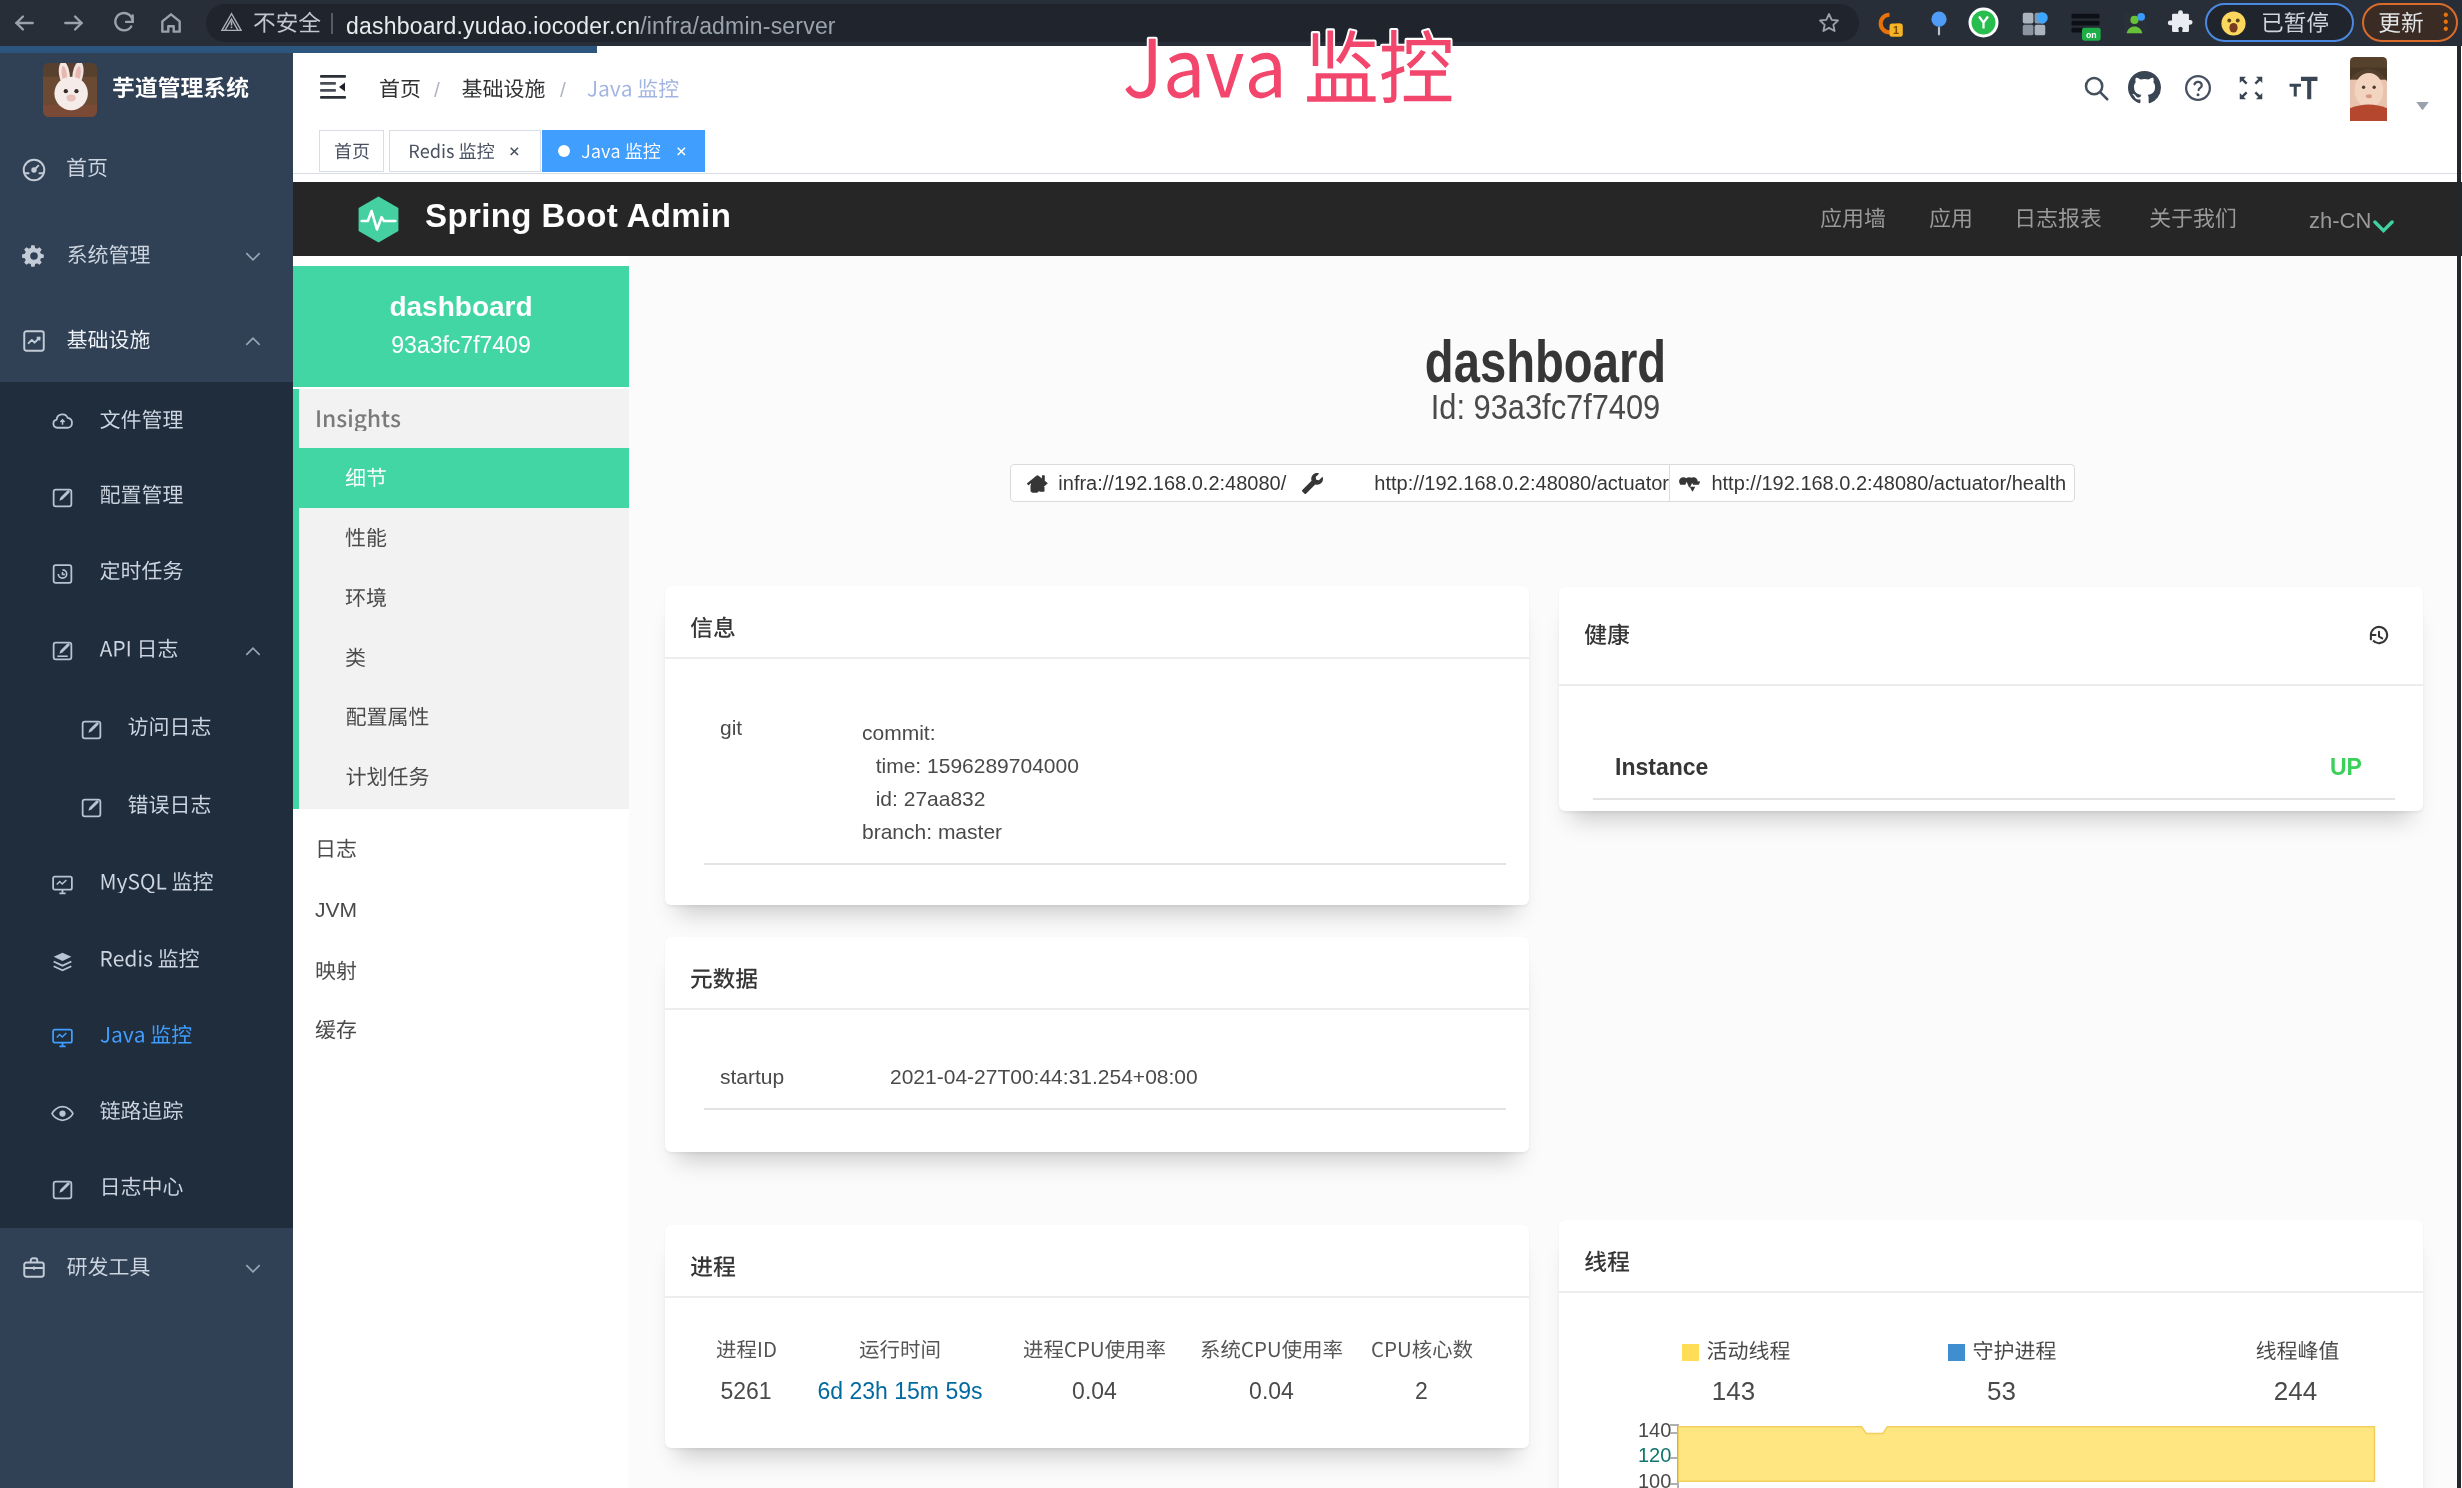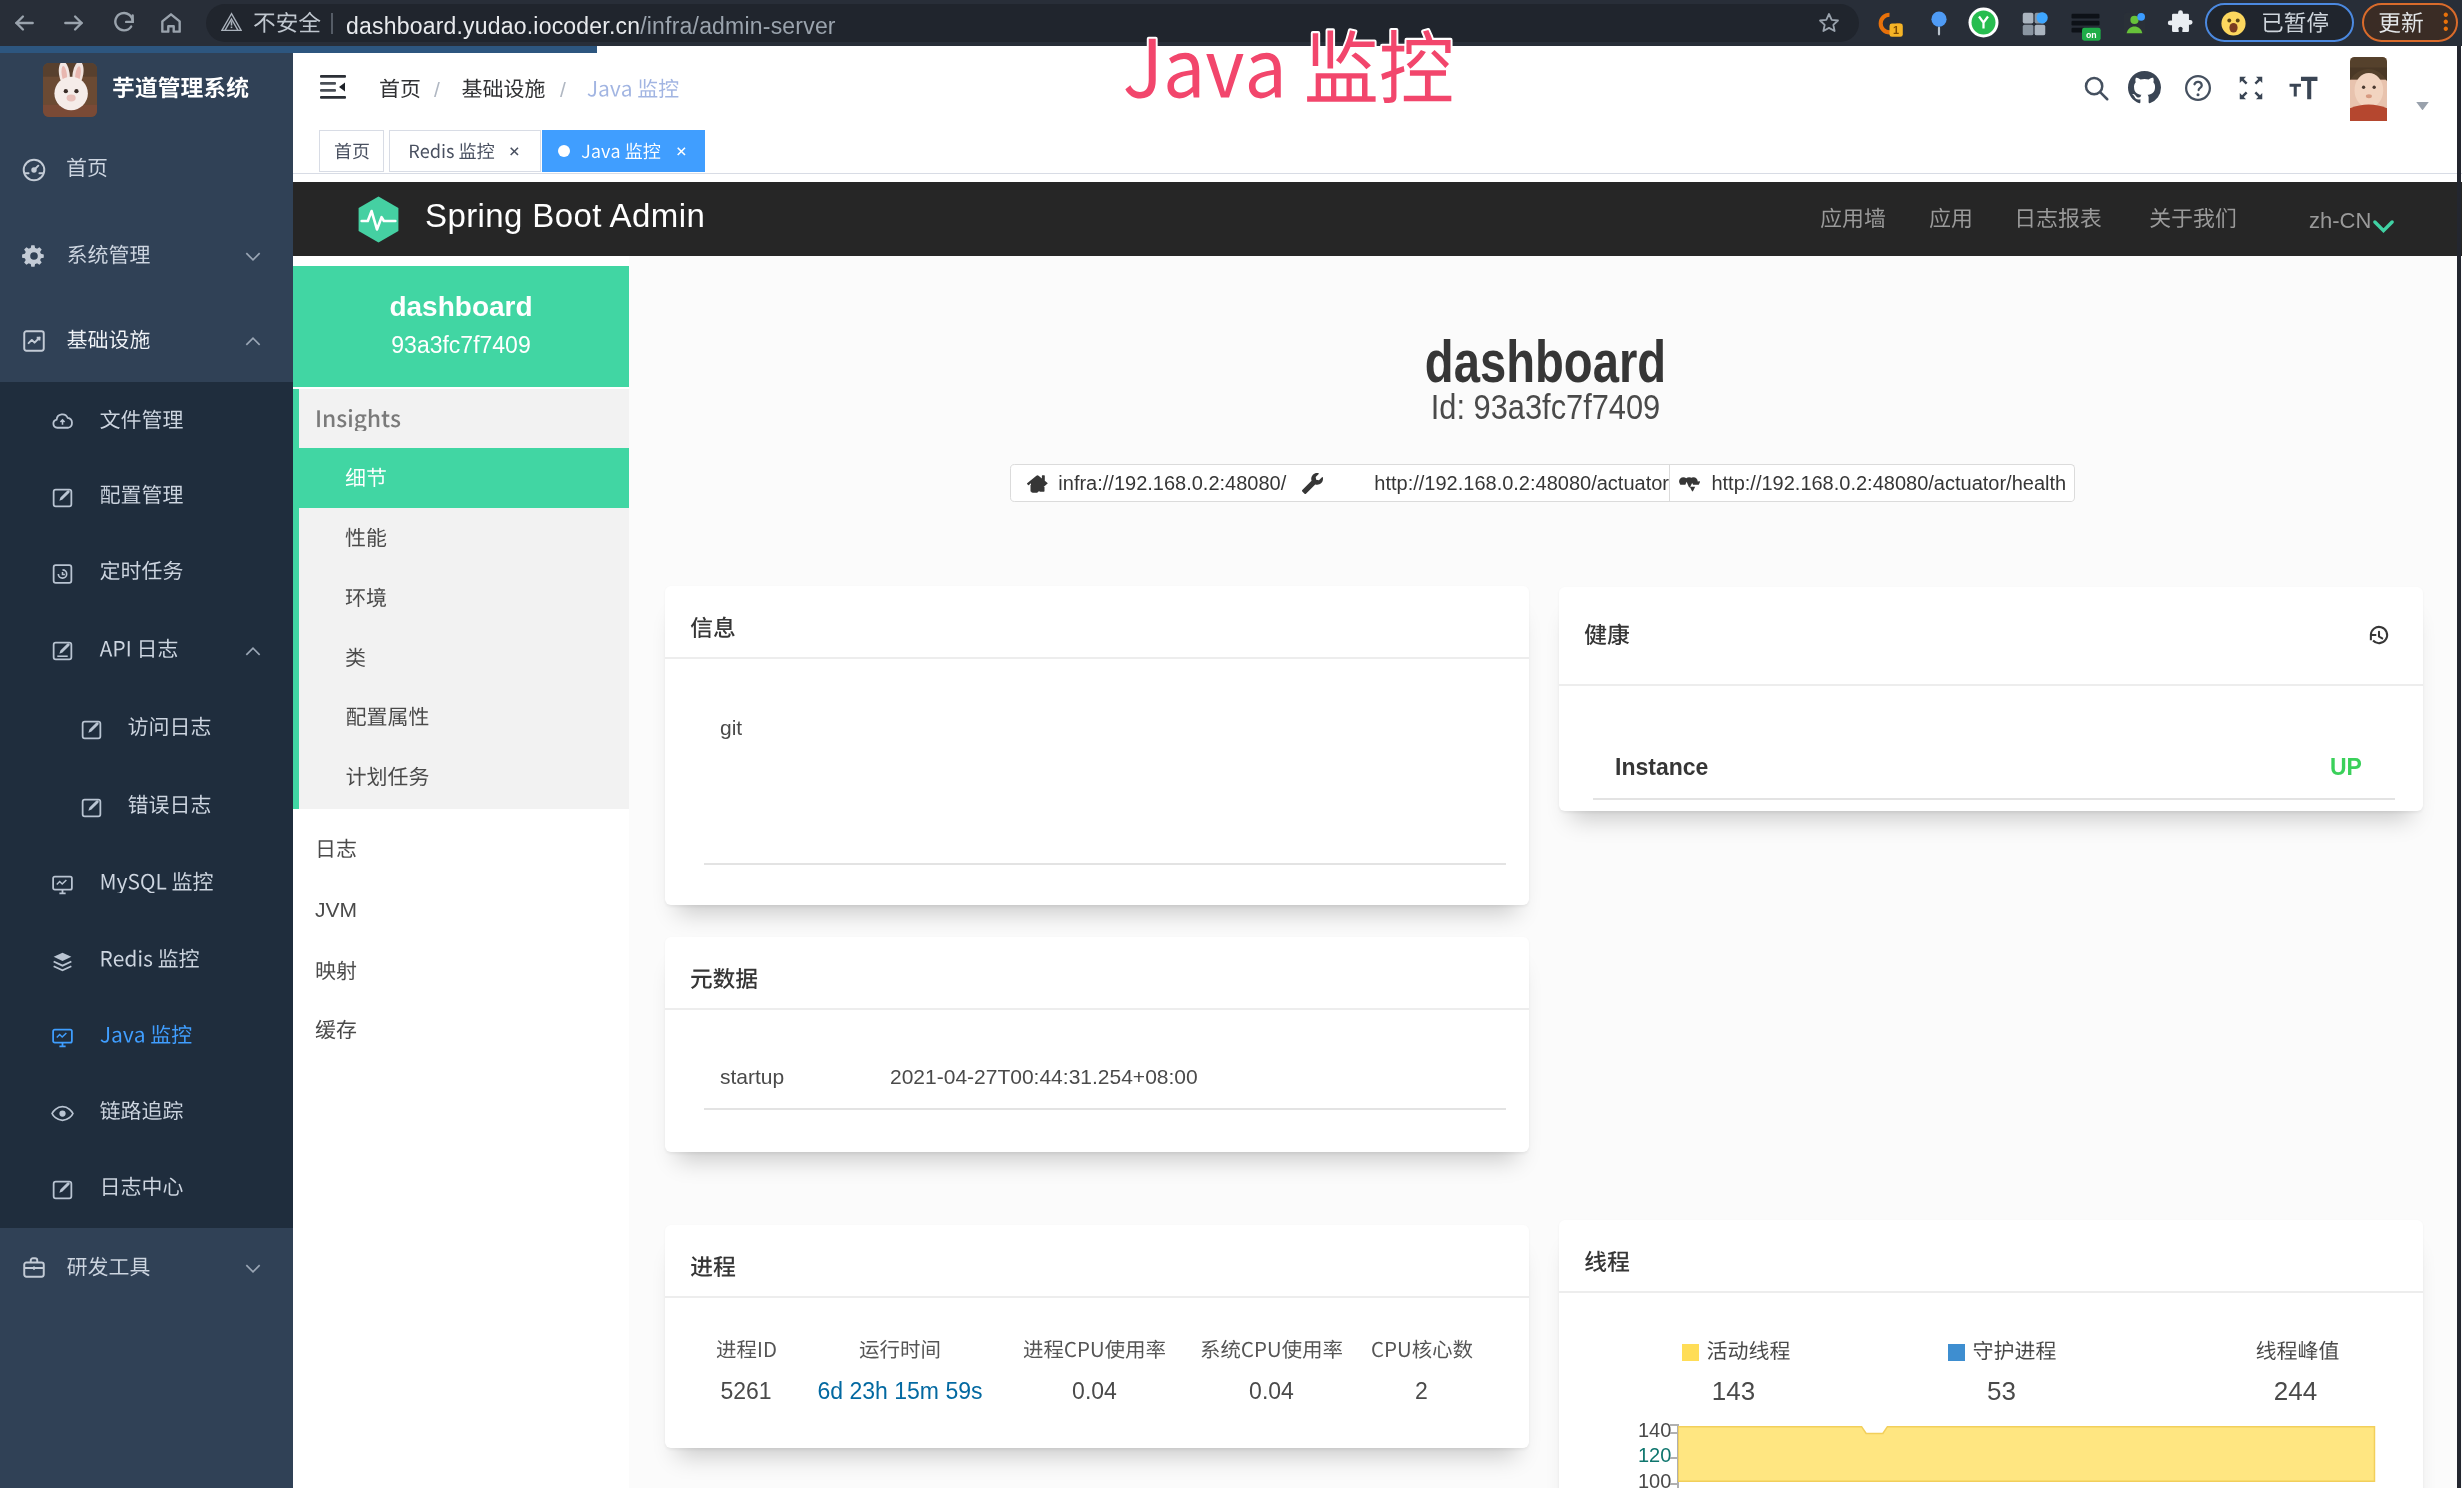--- a/index.html
+++ b/index.html
@@ -515,21 +515,21 @@
         </svg>
       </span>
   </div>
 </div>
 
 <div class="a" style="left:293px;top:182px;width:2169px;height:74px;background:#262626">
   <svg class="a" style="left:61px;top:13px" width="49" height="49" viewBox="0 0 64 64">
       <path d="M32 2l26 15v30L32 62 6 47V17z" fill="#45d0a2"></path>
       <path d="M10 34h8l5-13 7 24 6-16 3 5h15" stroke="#fff" stroke-width="3.4" fill="none" stroke-linecap="round" stroke-linejoin="round"></path>
     </svg>
-  <div class="a" style="left:132px;top:15px;font-size:33px;font-weight:400;color:#fff;letter-spacing:0.4px">Spring Boot Admin</div>
+  <div class="a" style="left:132px;top:15px;font-size:33px;font-weight:700;color:#fff;letter-spacing:0.4px">Spring Boot Admin</div>
   <div class="a" style="left:1527px;top:25px">
       <svg width="66" height="23" viewBox="0 0 3000 1050" fill="#9a9a9a">
         <g transform="translate(0 880) scale(1 -1)">
           <path transform="translate(0 0)" d="M264 490C305 382 353 239 372 146L443 175C421 268 373 407 329 517ZM481 546C513 437 550 295 564 202L636 224C621 317 584 456 549 565ZM468 828C487 793 507 747 521 711H121V438C121 296 114 97 36 -45C54 -52 88 -74 102 -87C184 62 197 286 197 438V640H942V711H606C593 747 565 804 541 848ZM209 39V-33H955V39H684C776 194 850 376 898 542L819 571C781 398 704 194 607 39Z"></path>
           <path transform="translate(1000 0)" d="M153 770V407C153 266 143 89 32 -36C49 -45 79 -70 90 -85C167 0 201 115 216 227H467V-71H543V227H813V22C813 4 806 -2 786 -3C767 -4 699 -5 629 -2C639 -22 651 -55 655 -74C749 -75 807 -74 841 -62C875 -50 887 -27 887 22V770ZM227 698H467V537H227ZM813 698V537H543V698ZM227 466H467V298H223C226 336 227 373 227 407ZM813 466V298H543V466Z"></path>
           <path transform="translate(2000 0)" d="M558 205H719V129H558ZM503 247V87H775V247ZM403 644C440 604 481 548 499 512L554 545C536 582 493 635 455 673ZM822 671C798 631 755 576 723 541L776 513C809 547 849 595 882 643ZM605 841V754H363V690H605V505H326V440H958V505H676V690H916V754H676V841ZM375 367V-79H442V-35H834V-76H904V367ZM442 25V307H834V25ZM35 163 64 91C143 126 243 171 338 216L323 280L223 238V530H321V599H223V828H154V599H46V530H154V209C109 191 68 175 35 163Z"></path>
         </g>
       </svg>
     </div>
   <div class="a" style="left:1636px;top:25px">
@@ -693,20 +693,21 @@
     <div class="a" style="left:25px;top:30px">
         <svg width="46" height="24" viewBox="0 0 2000 1050" fill="#363636">
           <g transform="translate(0 880) scale(1 -1)">
             <path transform="translate(0 0)" d="M383 536V460H877V536ZM383 393V317H877V393ZM369 245V-83H450V-48H804V-80H888V245ZM450 29V168H804V29ZM540 814C566 774 594 720 609 683H311V605H953V683H624L694 714C680 750 649 804 621 845ZM247 840C198 693 116 547 28 451C44 430 70 381 79 360C108 393 137 431 164 473V-87H251V625C282 687 309 751 331 815Z"></path>
             <path transform="translate(1000 0)" d="M279 545H714V479H279ZM279 410H714V343H279ZM279 679H714V615H279ZM258 204V52C258 -40 291 -67 418 -67C444 -67 604 -67 631 -67C735 -67 764 -35 776 99C750 104 710 117 689 133C684 34 676 20 625 20C587 20 454 20 425 20C364 20 353 24 353 53V204ZM754 194C799 129 845 41 862 -16L951 23C934 81 884 166 838 229ZM138 212C115 147 77 61 39 5L126 -36C161 22 196 112 221 177ZM417 239C466 192 521 125 544 80L622 127C598 168 547 227 500 270H810V753H521C535 778 552 808 566 838L453 855C447 826 433 786 421 753H188V270H471Z"></path>
           </g>
         </svg>
       </div>
     <div class="a" style="left:0;top:71px;width:864px;height:1.5px;background:#ededed"></div>
     <div class="a" style="left:55px;top:130px;font-size:21px;color:#4a4a4a">git</div>
+    <div class="a" style="left:197px;top:130px;font-size:21px;color:#4a4a4a;line-height:33px">commit:<br><span style="margin-left:13.7px">time: 1596289704000</span><br><span style="margin-left:13.7px">id: 27aa832</span><br>branch: master</div>
     <div class="a" style="left:39px;top:277px;width:802px;height:1.5px;background:#e3e3e3"></div>
   </div>
 
   <div class="a card" style="left:930px;top:331px;width:864px;height:224px">
     <div class="a" style="left:25px;top:36px">
         <svg width="46" height="24" viewBox="0 0 2000 1050" fill="#363636">
           <g transform="translate(0 880) scale(1 -1)">
             <path transform="translate(0 0)" d="M199 843C162 699 101 556 27 462C42 438 66 385 72 362C94 390 114 421 134 455V-82H217V624C243 688 266 754 284 819ZM539 765V697H658V632H496V561H658V492H539V424H658V360H527V288H658V223H504V148H658V40H737V148H939V223H737V288H910V360H737V424H899V561H966V632H899V765H737V839H658V765ZM737 561H826V492H737ZM737 632V697H826V632ZM289 381C289 389 303 399 318 408H421C411 326 396 255 375 195C355 231 337 275 323 327L256 303C278 224 306 161 339 111C308 53 269 8 221 -25C239 -36 271 -66 284 -83C327 -52 364 -10 395 44C490 -48 613 -69 757 -69H937C941 -45 954 -6 967 13C922 12 797 12 762 12C634 13 518 31 432 119C469 211 494 327 507 473L457 484L442 482H386C430 559 476 654 514 751L459 787L433 776H282V694H402C369 611 329 536 315 513C296 481 269 454 252 449C263 432 282 398 289 381Z"></path>
             <path transform="translate(1000 0)" d="M243 231C292 200 356 156 388 128L442 186C408 213 342 255 294 283ZM779 416V350H612V416ZM779 484H612V544H779ZM465 830C477 809 491 785 503 761H115V467C115 319 108 113 27 -31C48 -40 87 -66 104 -82C191 71 205 307 205 467V677H516V610H272V544H516V484H227V416H516V350H262V284H516V178C397 131 273 82 194 54L230 -24L516 103V15C516 -1 510 -7 492 -7C475 -8 414 -9 357 -6C370 -28 383 -62 388 -85C471 -85 526 -85 563 -72C598 -59 612 -38 612 14V147C686 59 789 -6 912 -40C924 -17 949 17 968 35C886 52 812 83 751 123C803 150 862 185 913 220L843 276C805 244 743 201 691 170C659 199 632 232 612 268V284H869V410H963V491H869V610H612V677H952V761H613C598 791 578 826 559 854Z"></path>
           </g>

